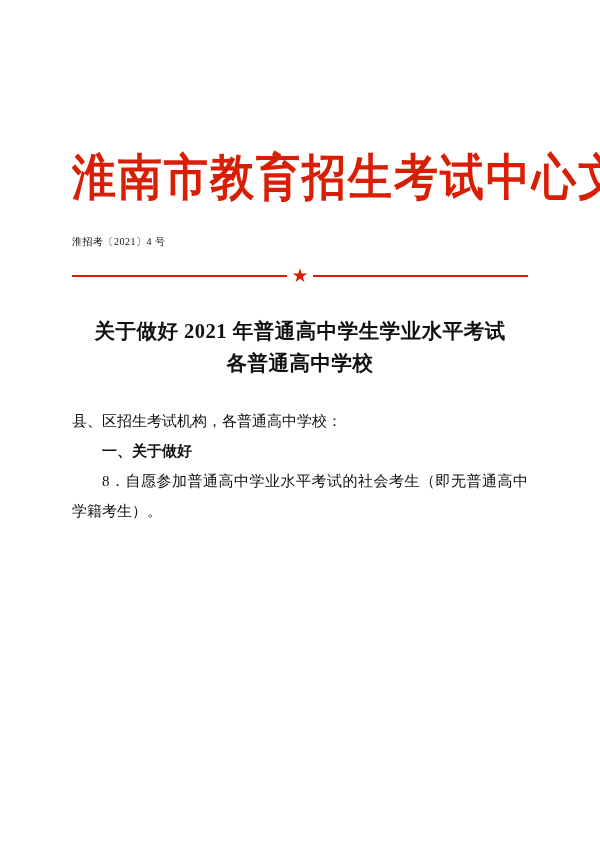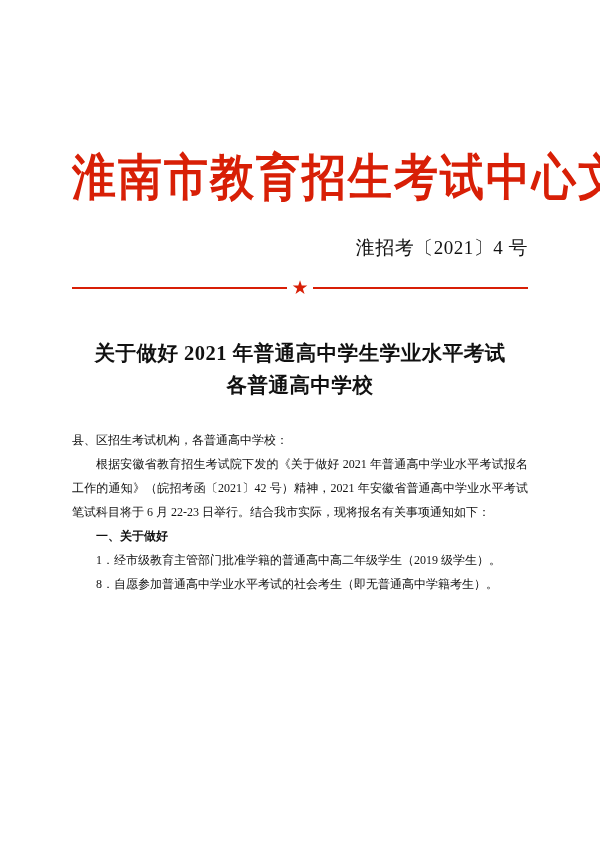--- a/index.html
+++ b/index.html
@@ -31,22 +31,22 @@
     color: #d81f06;
     font-size: 44px;
     letter-spacing: 2px;
     line-height: 1.15;
     white-space: nowrap;
     transform: scaleY(1.12);
     transform-origin: center top;
   }
   .doc-number {
     margin-top: 34px;
-    text-align: right;
-    font-size: 19px;
+    text-align: left;
+    font-size: 10px;
     color: #111111;
     letter-spacing: 0.5px;
   }
   .red-rule-wrap {
     position: relative;
     margin-top: 18px;
     height: 18px;
   }
   .red-rule {
     position: absolute;
@@ -63,34 +63,34 @@
     transform: translateX(-50%);
     width: 26px;
     height: 24px;
     background: #ffffff;
     text-align: center;
     color: #d81f06;
     font-size: 19px;
     line-height: 22px;
   }
   .subject {
-    margin-top: 40px;
+    margin-top: 30px;
     text-align: center;
     font-size: 20.5px;
     font-weight: bold;
     line-height: 1.6;
     color: #111111;
     letter-spacing: 0.5px;
   }
   .subject .line {
     display: block;
   }
   .body-text {
     margin-top: 26px;
-    font-size: 12px;
+    font-size: 15px;
     line-height: 2.0;
     color: #111111;
     text-align: justify;
     text-justify: inter-ideograph;
   }
   .body-text p {
     margin: 0;
   }
   .indent2 {
     text-indent: 2em;
@@ -115,19 +115,17 @@
     <div class="red-star">★</div>
   </div>
 
   <div class="subject">
     <span class="line">关于做好 2021 年普通高中学生学业水平考试</span>
     <span class="line">各普通高中学校</span>
   </div>
 
   <div class="body-text">
     <p>县、区招生考试机构，各普通高中学校：</p>
-    <p class="indent2">根据安徽省教育招生考试院下发的《关于做好 2021 年普通高中学业水平考试报名工作的通知》（皖招考函〔2021〕42 号）精神，2021 年安徽省普通高中学业水平考试笔试科目将于 6 月 22-23 日举行。结合我市实际，现将报名有关事项通知如下：</p>
     <p class="indent2 bold">一、关于做好</p>
-    <p class="indent2">1．经市级教育主管部门批准学籍的普通高中高二年级学生（2019 级学生）。</p>
     <p class="indent2">8．自愿参加普通高中学业水平考试的社会考生（即无普通高中学籍考生）。</p>
   </div>
 
 </div>
 
 </body></html>

